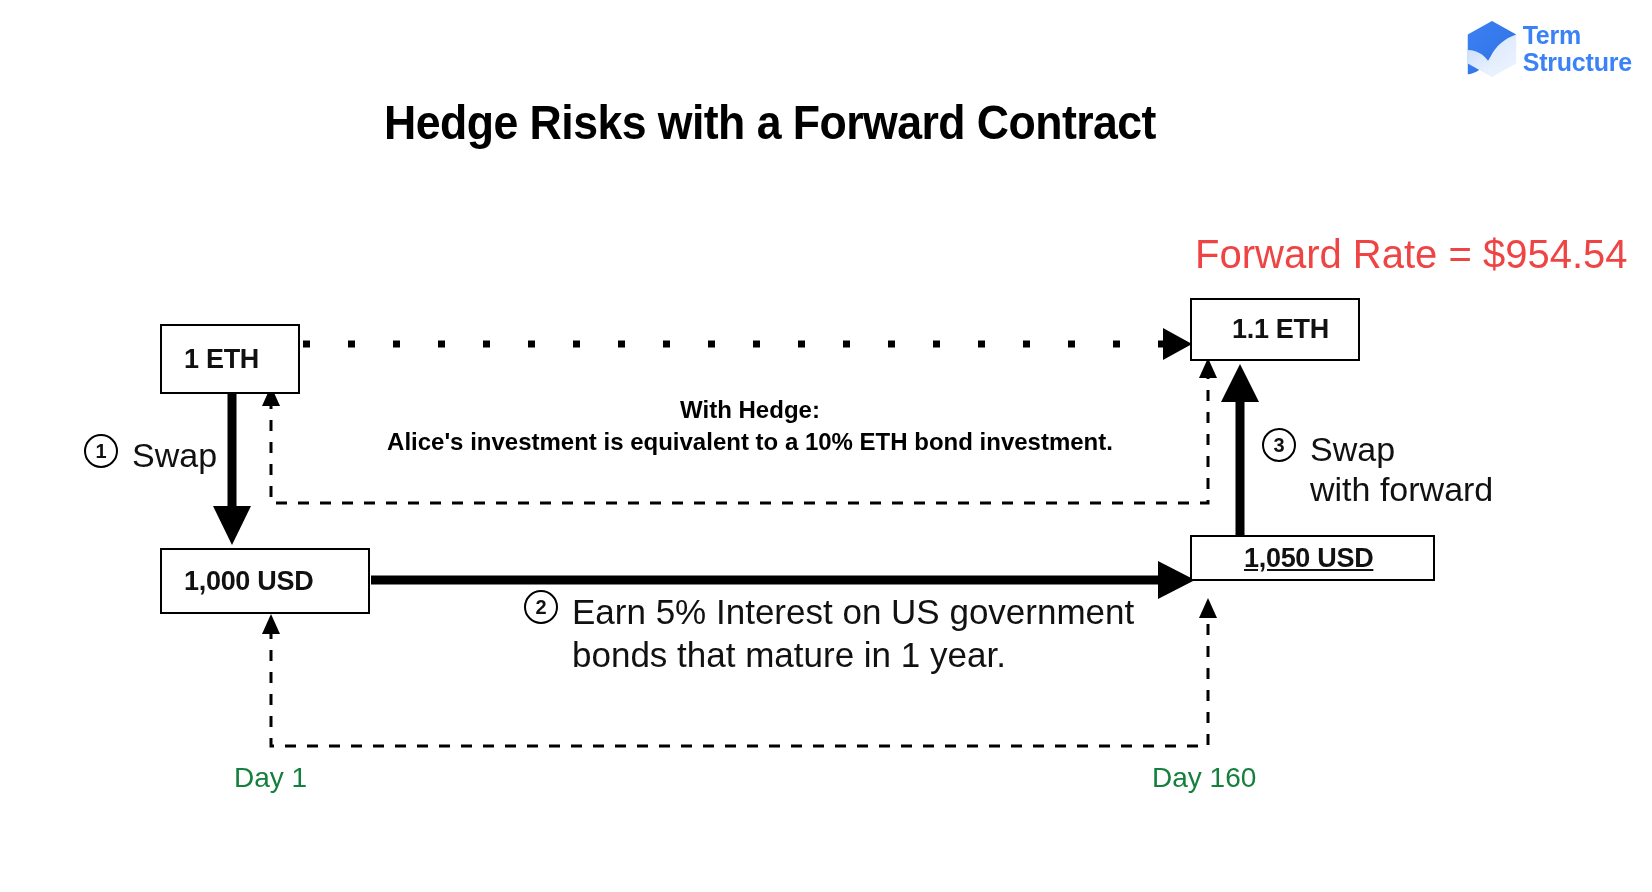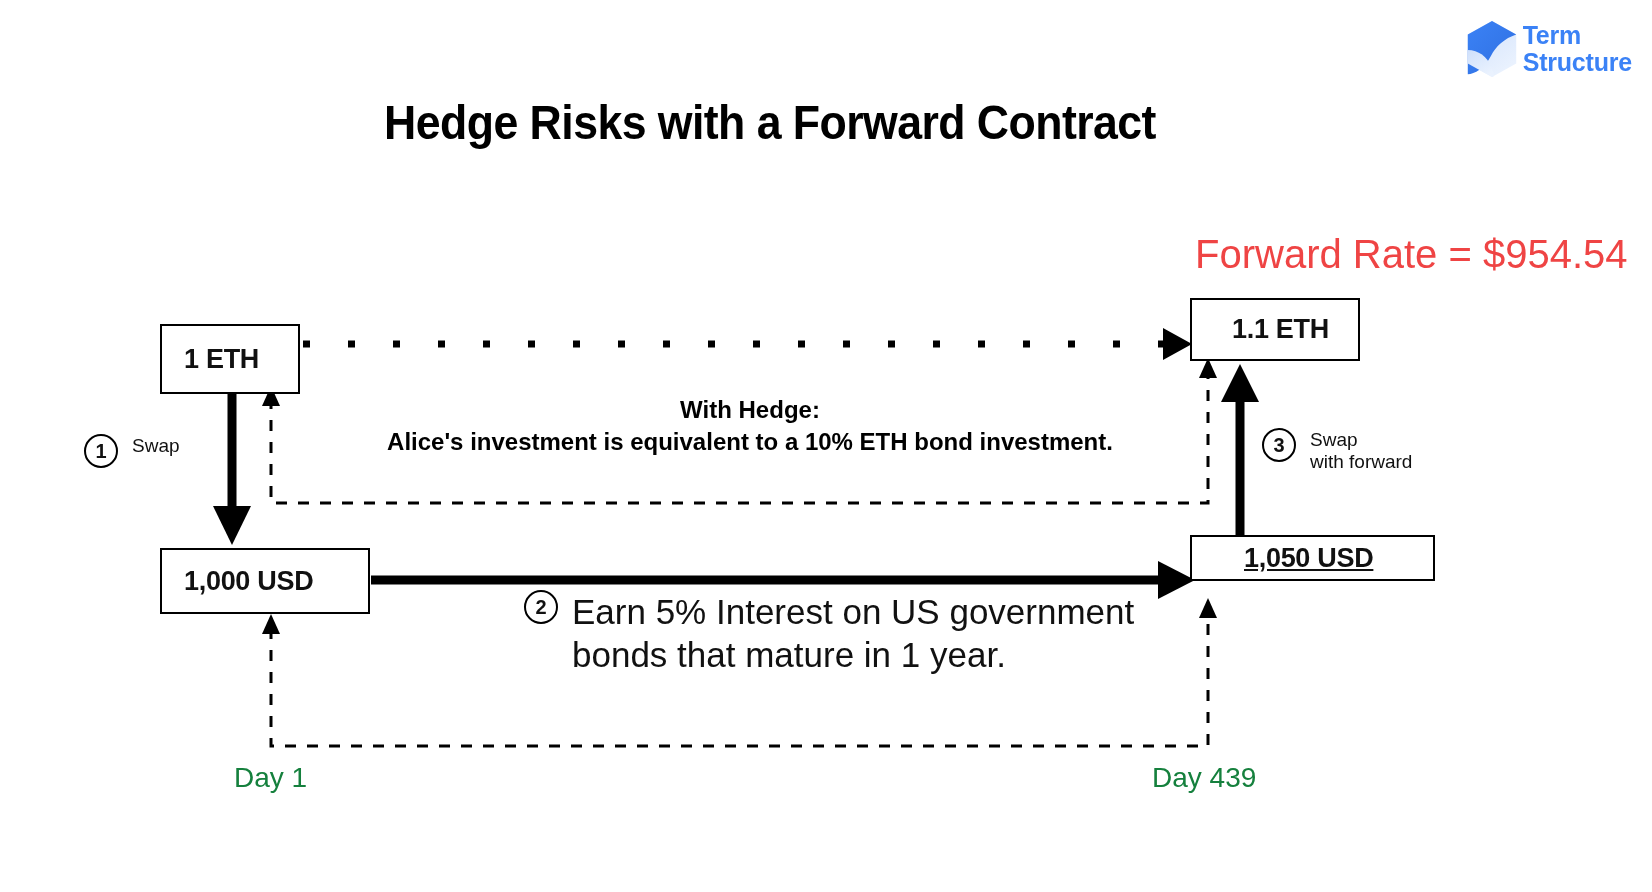--- a/index.html
+++ b/index.html
@@ -111,21 +111,21 @@
     border-radius: 50%;
     display: flex;
     align-items: center;
     justify-content: center;
     font-size: 20px;
     font-weight: 800;
     box-sizing: border-box;
     background: #fff;
   }
   .step-label {
-    font-size: 19px;
+    font-size: 34px;
     line-height: 1.18;
     color: #111;
     white-space: pre-line;
     padding-top: 1px;
   }
   #step-1 { left: 84px;  top: 434px; }
   #step-2 { left: 524px; top: 590px; }
   #step-2 .step-label { font-size: 35px; line-height: 1.22; }
   #step-3 { left: 1262px; top: 428px; }
   #step-3 .step-label { line-height: 1.18; }
@@ -247,13 +247,13 @@
 bonds that mature in 1 year.</div>
 </div>
 
 <div class="step" id="step-3">
   <div class="step-num">3</div>
   <div class="step-label">Swap
 with forward</div>
 </div>
 
 <div class="day-label" id="day-start">Day 1</div>
-<div class="day-label" id="day-end">Day 439</div>
+<div class="day-label" id="day-end">Day 160</div>
 
 </body></html>

